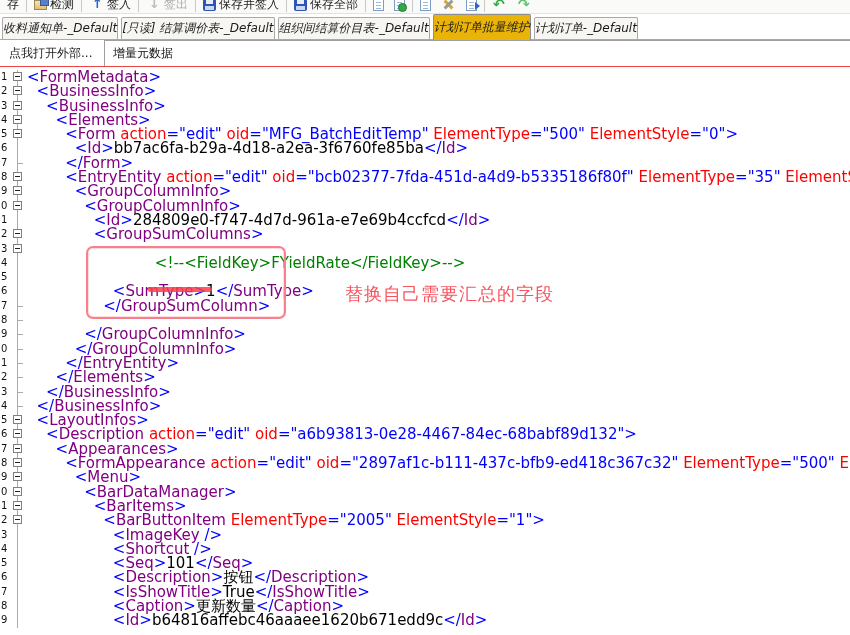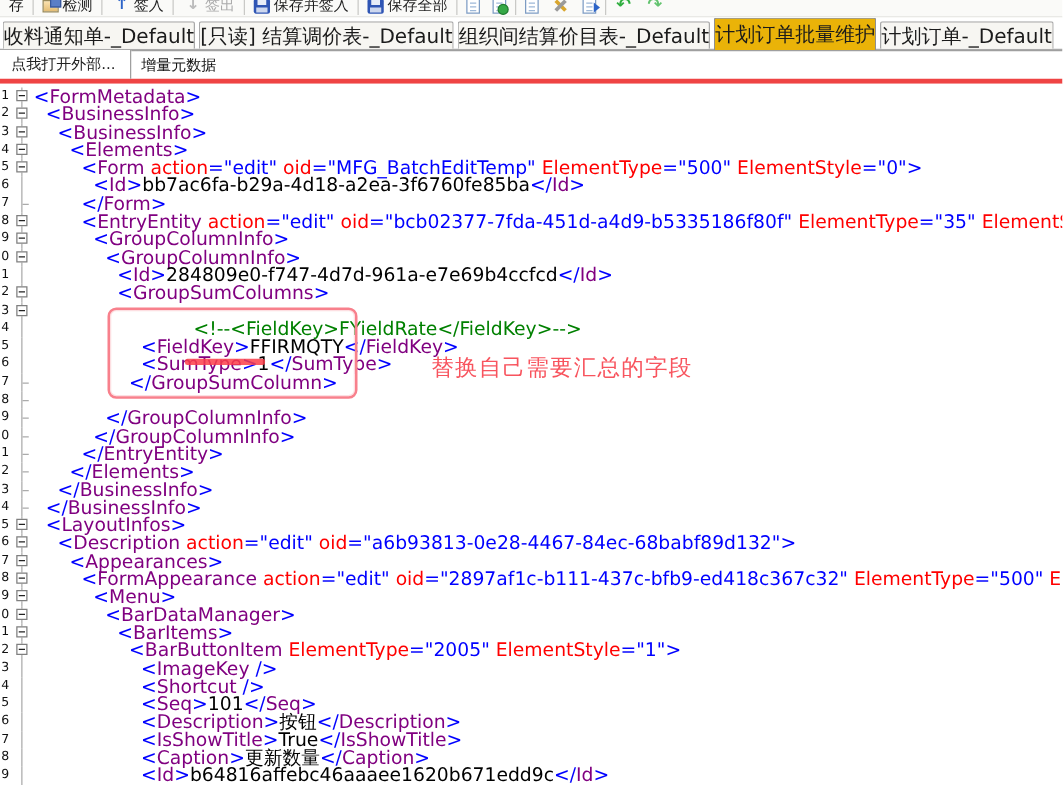--- a/index.html
+++ b/index.html
@@ -30,24 +30,24 @@
     background:#35a846;border:1px solid #1f7a2e;}
   .ic-doc-arrow::after{content:"";position:absolute;right:-4px;top:3px;border-left:5px solid #2d64c8;
     border-top:4px solid transparent;border-bottom:4px solid transparent;}
   .ic-wrench::before{content:"";position:absolute;left:2px;top:6px;width:11px;height:3px;background:#d9a62e;transform:rotate(45deg);}
   .ic-wrench::after{content:"";position:absolute;left:2px;top:6px;width:11px;height:3px;background:#9a9a9a;transform:rotate(-45deg);}
   .ic-undo::before{content:"↶";position:absolute;left:1px;top:-1px;color:#2fae3e;font-size:14px;font-weight:bold;}
   .ic-redo::before{content:"↷";position:absolute;left:1px;top:-1px;color:#63c36f;font-size:14px;font-weight:bold;}
   
   .doc-tabs{height:26px;display:flex;align-items:flex-end;background:#fff;border-bottom:1px solid #a9a9a9;padding-left:2px;}
   .tab{height:22px;line-height:21px;padding:0 0;border:1px solid #a9a9a9;border-bottom:none;background:#f7f6f2;
-    margin-right:3px;font-size:16px;color:#1b1b1b;border-radius:2px 2px 0 0;white-space:nowrap;}
+    margin-right:3px;font-size:12px;color:#1b1b1b;border-radius:2px 2px 0 0;white-space:nowrap;font-style:italic;}
   .tab.active{height:26px;line-height:25px;background:#eab308;margin-bottom:-1px;border-color:#8f8f8f;}
   
-  .sub-tabs{height:27px;display:flex;background:#fff;border-bottom:4px solid #ef4444;}
+  .sub-tabs{height:27px;display:flex;background:#fff;border-bottom:1px solid #ef4444;}
   .sub-left{width:105px;flex:none;border-right:1px solid #9f9f9f;display:flex;align-items:center;
     padding-left:9px;font-size:12px;color:#222;}
   .sub-right{flex:1;border-top:1px solid #9f9f9f;display:flex;align-items:center;padding-left:8px;
     font-size:12px;color:#111;}
   
   .editor{position:relative;height:568px;background:#fff;padding-top:3px;overflow:hidden;}
   #code-lines{position:relative;}
   .row{display:flex;height:14.3px;}
   .num{width:9px;flex:none;overflow:hidden;font-size:10px;line-height:14.3px;color:#111;padding-left:1px;}
   .fold{width:18px;flex:none;position:relative;}
@@ -231,21 +231,20 @@
         </div>
       </div>
       <div class="row">
         <div class="num">4</div>
         <div class="fold line"></div>
         <div class="code">                  <span class="c">&lt;!--&lt;FieldKey&gt;FYieldRate&lt;/FieldKey&gt;--&gt;</span></div>
       </div>
       <div class="row">
         <div class="num">5</div>
         <div class="fold line"></div>
-        <div class="code">                  <span class="p">&lt;</span><span class="t">FieldKey</span><span class="p">&gt;</span>FFIRMQTY<span class="p">&lt;/</span><span class="t">FieldKey</span><span class="p">&gt;</span></div>
       </div>
       <div class="row">
         <div class="num">6</div>
         <div class="fold line"></div>
         <div class="code">                  <span class="p">&lt;</span><span class="t">SumType</span><span class="p">&gt;</span>1<span class="p">&lt;/</span><span class="t">SumType</span><span class="p">&gt;</span></div>
       </div>
       <div class="row">
         <div class="num">7</div>
         <div class="fold tee"></div>
         <div class="code">                <span class="p">&lt;/</span><span class="t">GroupSumColumn</span><span class="p">&gt;</span></div>

